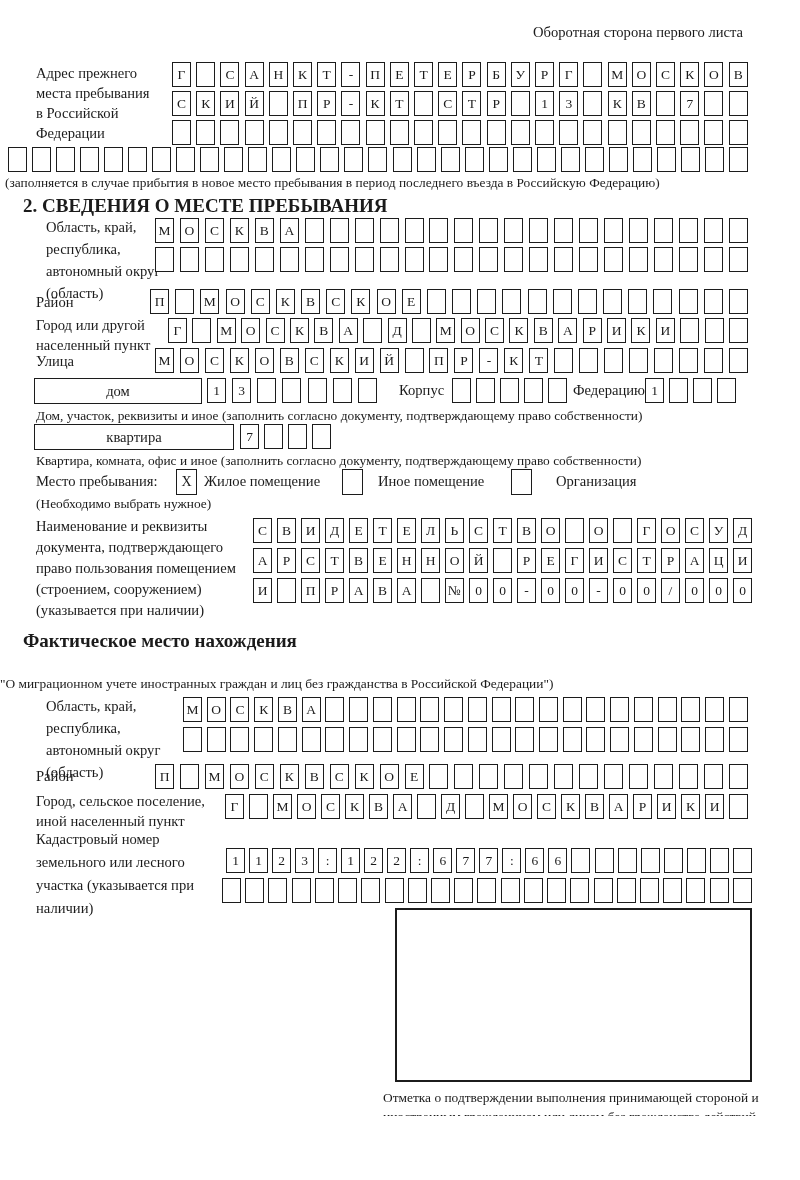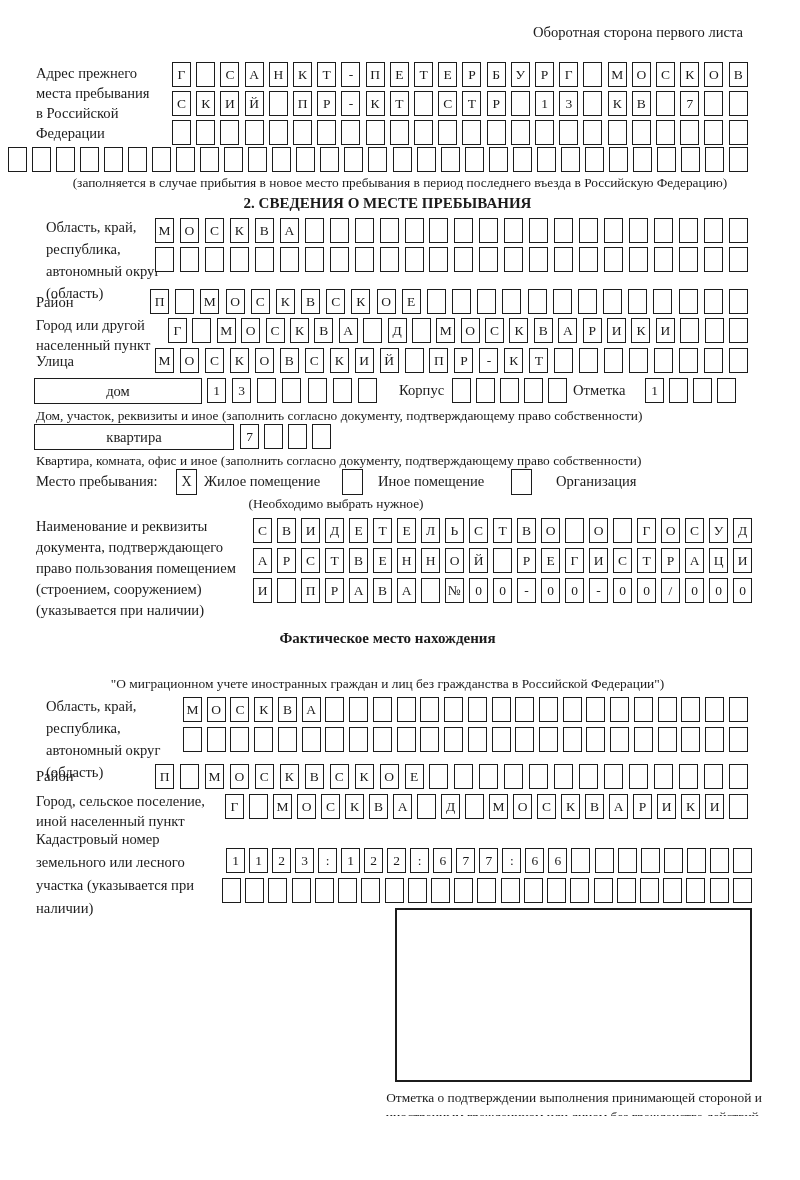--- a/index.html
+++ b/index.html
@@ -10,22 +10,22 @@
     color:#1b1b1b;
     font-family:"Liberation Serif","DejaVu Serif",serif;
     overflow:hidden;
   }
   .abs{position:absolute;}
   .label{font-size:14.6px;line-height:20px;}
   .lh22{line-height:22px;margin-left:10px;}
   .lh21{line-height:21px;}
   .lh23{line-height:23px;}
   .note{font-size:13.4px;line-height:17px;}
-  .title{font-weight:bold;font-size:15px;}
-  .center{text-align:center;}
+  .title{font-weight:bold;font-size:19px;padding-left:23px;}
+  .center{}
   .right{text-align:right;}
   .cells{display:flex;justify-content:space-between;height:25px;}
   .cell{
     width:19px;height:25px;box-sizing:border-box;
     border:1.6px solid #1c1c1c;background:#fff;
     display:flex;align-items:center;justify-content:center;
     font-size:13.5px;line-height:1;
   }
   .namedbox{
     box-sizing:border-box;height:26px;border:1.7px solid #1c1c1c;
@@ -313,21 +313,21 @@
       <span class="cell"></span>
     </div>
   <div class="abs label" style="left:399px;top:380px">Корпус</div>
   <div class="abs cells" style="left:452px;top:378px;width:115px">
       <span class="cell"></span>
       <span class="cell"></span>
       <span class="cell"></span>
       <span class="cell"></span>
       <span class="cell"></span>
     </div>
-  <div class="abs label" style="left:573px;top:380px">Отметка</div>
+  <div class="abs label" style="left:573px;top:380px">Федерацию</div>
   <div class="abs cells" style="left:645px;top:378px;width:91px">
       <span class="cell">1</span>
       <span class="cell"></span>
       <span class="cell"></span>
       <span class="cell"></span>
     </div>
   <div class="abs note" style="left:36px;top:407px;width:720px">Дом, участок, реквизиты и иное (заполнить согласно документу, подтверждающему право собственности)</div>
 
   <div class="abs namedbox" style="left:34px;top:424px;width:200px">квартира</div>
   <div class="abs cells" style="left:240px;top:424px;width:91px">

